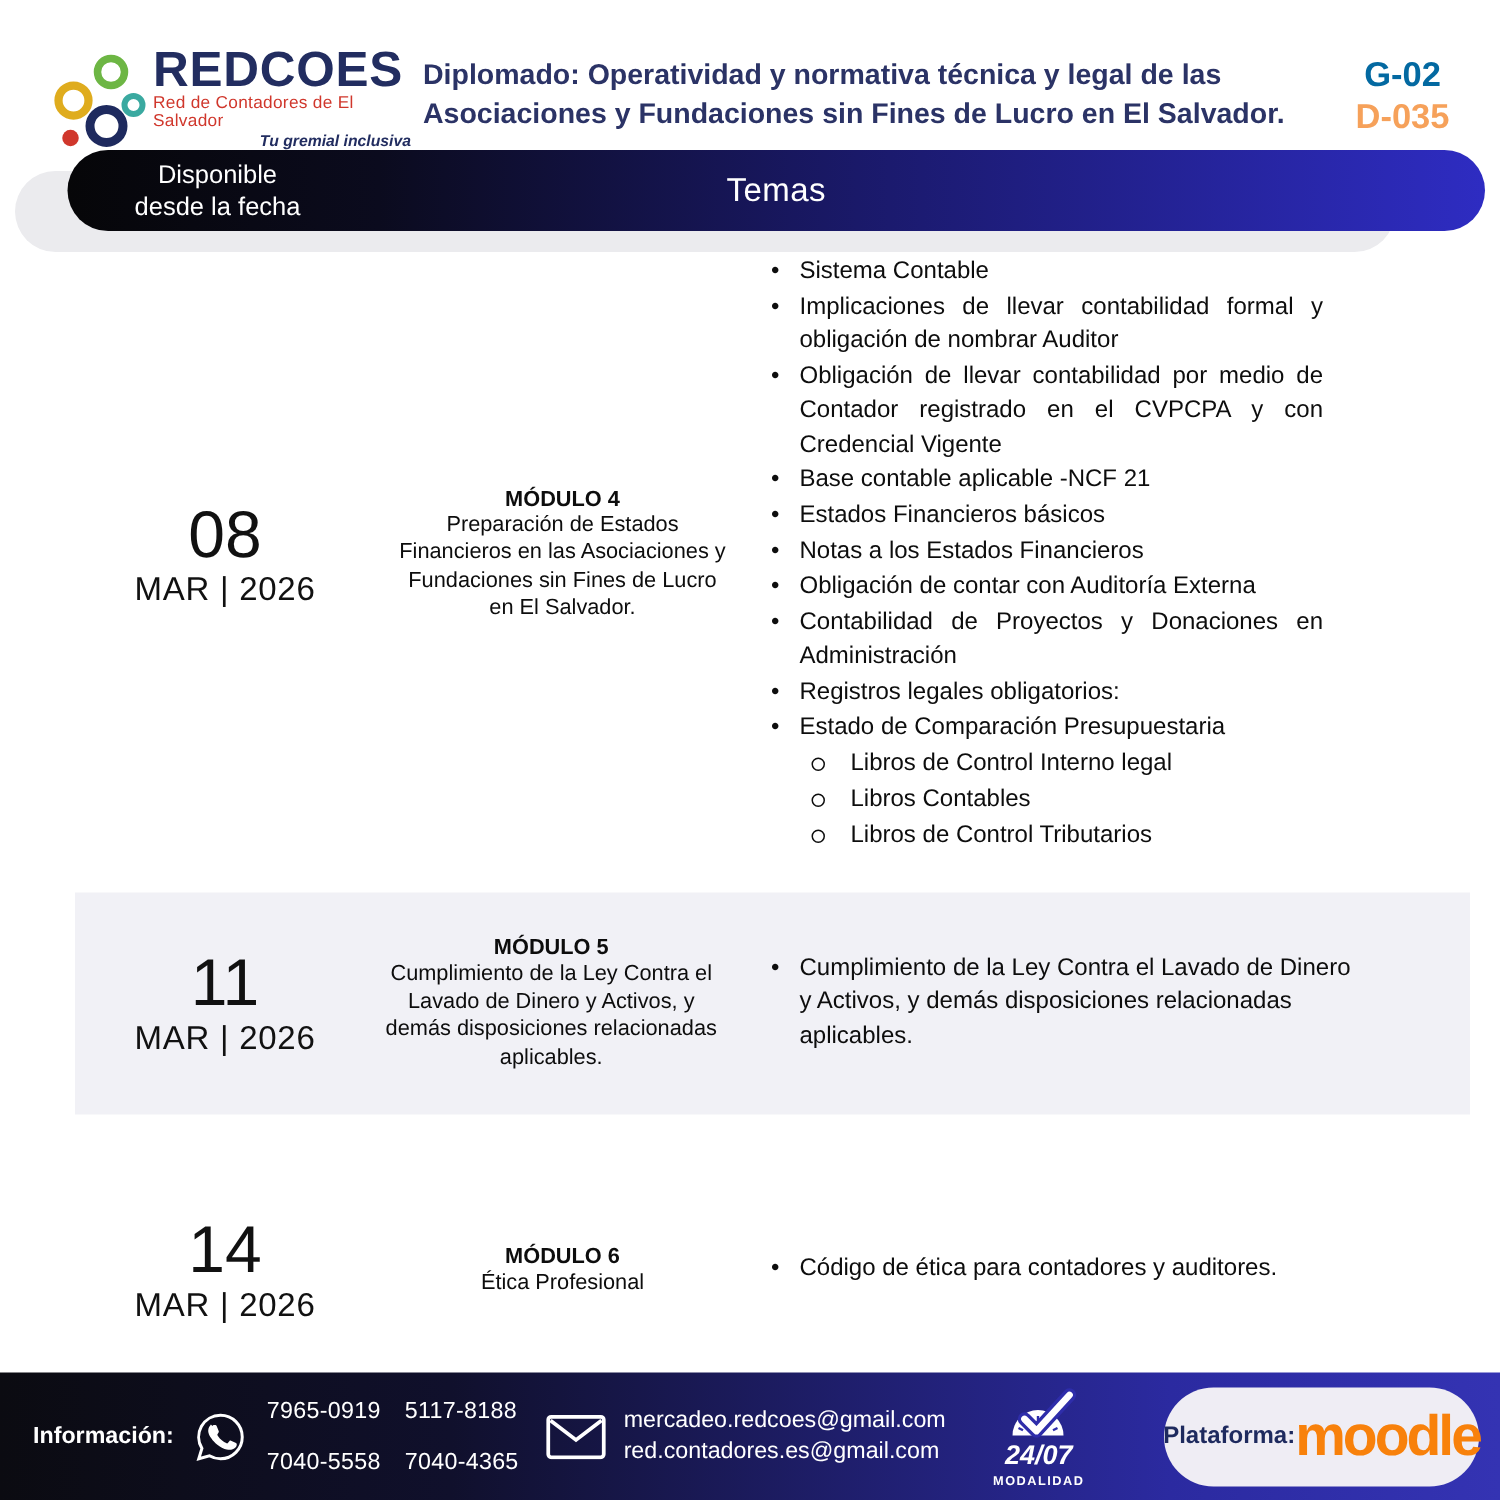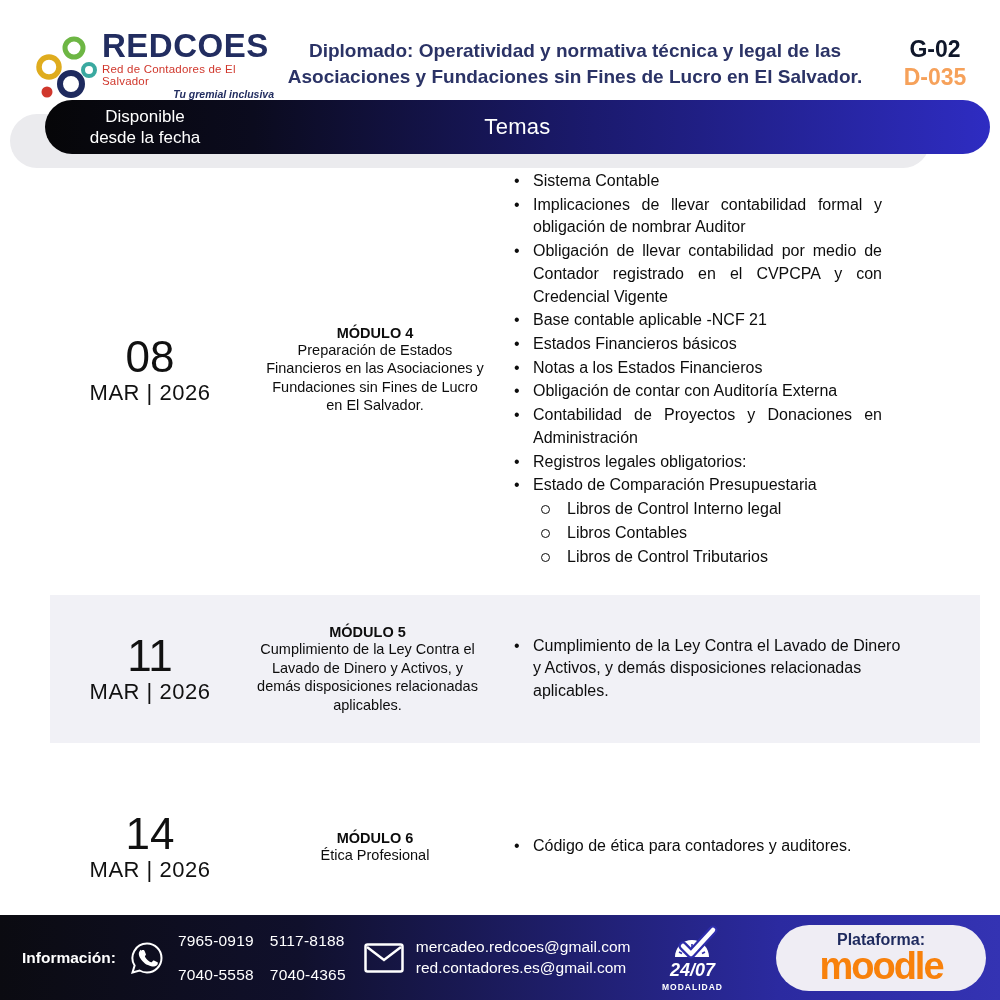--- a/index.html
+++ b/index.html
@@ -7,23 +7,23 @@
         font-family:"Liberation Sans",sans-serif;color:#141414;}
 
   
   .header{position:absolute;top:0;left:0;right:0;height:128px;display:flex;align-items:center;}
   .logo{display:flex;align-items:flex-start;margin-left:36px;width:238px;flex:none;}
   .logo-circles{flex:none;margin-top:6px;}
   .logo-texts{margin-left:4px;}
   .logo-name{font-size:33px;font-weight:bold;color:#222d60;letter-spacing:.5px;line-height:1;}
   .logo-sub{font-size:11.5px;color:#d0372c;margin-top:1px;letter-spacing:.2px;}
   .logo-tag{font-size:10.5px;color:#222d60;font-style:italic;font-weight:bold;text-align:right;margin-top:1px;}
-  .doc-title{flex:1;text-align:center;font-size:19px;font-weight:bold;color:#2b3366;line-height:1.35;padding:0 8px;}
+  .doc-title{flex:1;font-size:19px;font-weight:bold;color:#2b3366;line-height:1.35;padding:0 8px;}
   .codes{flex:none;width:118px;text-align:center;font-size:23px;font-weight:bold;line-height:1.2;margin-right:6px;}
-  .code-top{color:#0f172a;}
+  .code-top{color:#0369a1;}
   .code-bottom{color:#f6a15a;}
 
   
   .bar-zone{position:absolute;top:100px;left:0;right:0;height:70px;}
   .bar-shadow{position:absolute;left:10px;top:14px;width:920px;height:54px;background:#ebebee;border-radius:28px;}
   .bar{position:absolute;left:45px;top:0;right:10px;height:54px;border-radius:28px;color:#fff;
        background:linear-gradient(90deg,#060608 0%,#0b0b1e 22%,#1b1a6e 58%,#2e2cc2 100%);
        display:flex;align-items:center;}
   .bar-left{width:200px;text-align:center;font-size:17px;line-height:1.25;flex:none;}
   .bar-title{position:absolute;left:0;right:0;text-align:center;font-size:22px;letter-spacing:.3px;}
@@ -57,21 +57,21 @@
   .info-label{margin-left:22px;font-weight:bold;font-size:15.5px;flex:none;}
   .wa-icon{margin-left:12px;flex:none;display:flex;}
   .phones{display:grid;grid-template-columns:auto auto;column-gap:16px;row-gap:4px;margin-left:12px;
           font-size:15.5px;letter-spacing:.2px;flex:none;gap:16px;}
   .mail-icon{margin-left:18px;flex:none;display:flex;}
   .emails{margin-left:12px;font-size:15.5px;line-height:1.35;flex:none;}
   .badge247{margin-left:14px;display:flex;flex-direction:column;align-items:center;flex:none;width:96px;}
   .badge-num{font-size:18px;font-weight:bold;font-style:italic;line-height:1.1;margin-top:2px;}
   .badge-word{font-size:8.5px;font-weight:bold;letter-spacing:1px;margin-top:1px;}
   .moodle-pill{margin-left:auto;margin-right:14px;width:210px;height:66px;background:#efedf4;border-radius:33px;
-               display:flex;flex-direction:column;align-items:center;justify-content:center;flex:none;}
+               display:flex;flex-direction:row;align-items:center;justify-content:center;flex:none;}
   .plat-label{color:#1e2a5e;font-weight:bold;font-size:16px;line-height:1;}
   .moodle-word{position:relative;color:#f8810b;font-weight:bold;font-size:38px;line-height:.92;
                letter-spacing:-2px;margin-top:1px;}
 </style>
 </head>
 <body>
 
 <div class="page">
 
   <div class="header">

